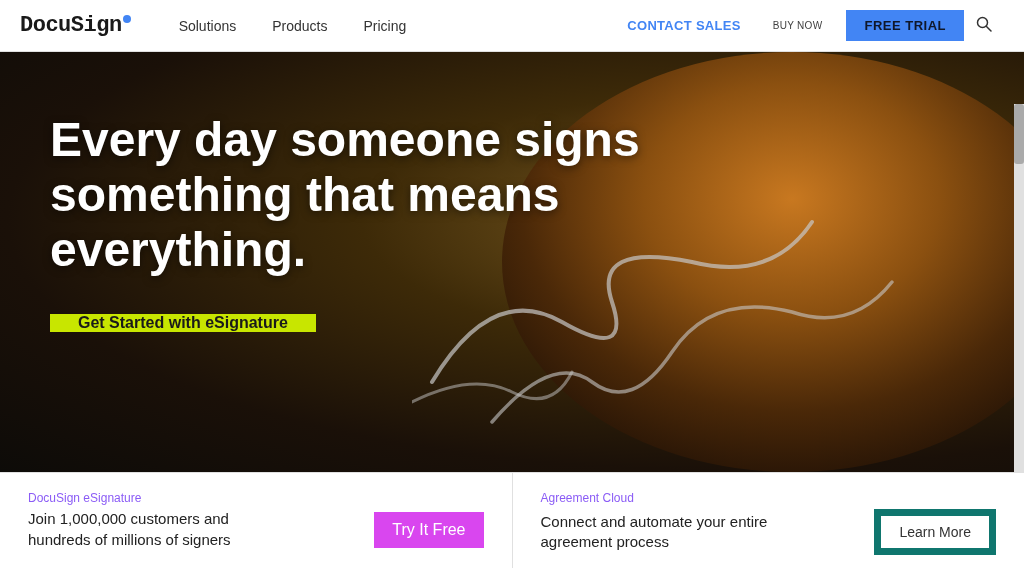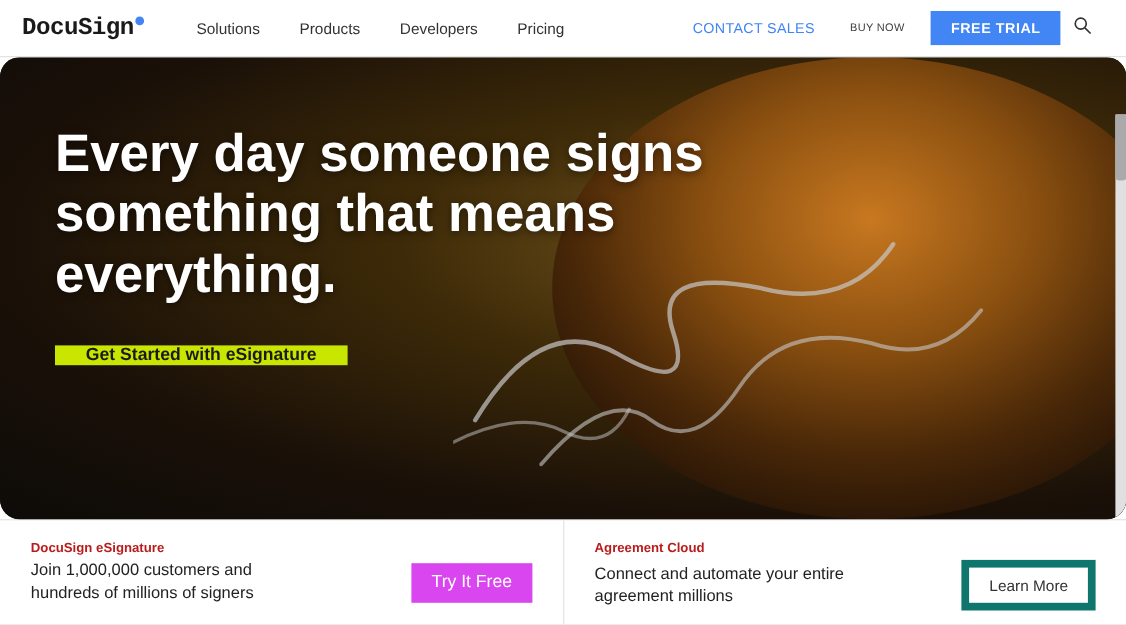--- a/index.html
+++ b/index.html
@@ -60,35 +60,35 @@
     .nav-right {
       display: flex;
       align-items: center;
       gap: 0;
       margin-left: auto;
     }
     .nav-contact {
       font-size: 13px;
       color: #4285f4;
       text-decoration: none;
-      font-weight: 400;
+      font-weight: 700;
       padding: 0 16px;
       letter-spacing: 0.3px;
     }
     .nav-buy {
       font-size: 10px;
       color: #404040;
       text-decoration: none;
       font-weight: 500;
       padding: 0 16px;
       letter-spacing: 0.3px;
     }
     .nav-free-trial {
       background: #4285f4;
-      color: #ffffff;
+      color: #0f172a;
       font-size: 13px;
       font-weight: 600;
       padding: 8px 18px;
       border: none;
       cursor: pointer;
       letter-spacing: 0.5px;
       margin-left: 8px;
     }
     .nav-search {
       padding: 0 12px;
@@ -97,21 +97,20 @@
       color: #333;
     }
 
     
     .hero {
       position: relative;
       width: 1024px;
       height: 420px;
       overflow: hidden;
       background: #1a1008;
-      border-radius: 18px;
     }
     .hero-bg {
       position: absolute;
       top: 0; left: 0; right: 0; bottom: 0;
       background: radial-gradient(ellipse at 70% 40%, #7a5a20 0%, #3d2a08 35%, #1a1008 70%, #0d0b08 100%);
     }
     .hero-face {
       position: absolute;
       right: 0;
       top: 0;
@@ -165,22 +164,22 @@
       flex: 1;
       padding: 18px 28px;
       display: flex;
       flex-direction: column;
       justify-content: space-between;
       border-right: 1px solid #e0e0e0;
     }
     .card:last-child { border-right: none; }
     .card-header {
       font-size: 12px;
-      color: #b91c1c;
-      font-weight: 700;
+      color: #8b5cf6;
+      font-weight: 400;
       margin-bottom: 4px;
     }
     .card-body {
       display: flex;
       justify-content: space-between;
       align-items: center;
       flex: 1;
     }
     .card-desc {
       font-size: 15px;
@@ -233,21 +232,20 @@
 
 <nav class="navbar">
   <div class="logo">
     <span class="logo-text">
       <span class="docu">Docu</span><span class="sign">Sign</span><span class="logo-circle"></span>
     </span>
   </div>
   <div class="nav-links">
     <a class="nav-link">Solutions</a>
     <a class="nav-link">Products</a>
-    <a class="nav-link">Developers</a>
     <a class="nav-link">Pricing</a>
   </div>
   <div class="nav-right">
     <a class="nav-contact">CONTACT SALES</a>
     <a class="nav-buy">BUY NOW</a>
     <button class="nav-free-trial">FREE TRIAL</button>
     <span class="nav-search">
       <svg width="16" height="16" viewBox="0 0 16 16" fill="none" xmlns="http://www.w3.org/2000/svg">
         <circle cx="6.5" cy="6.5" r="5" stroke="#333" stroke-width="1.5"></circle>
         <line x1="10.5" y1="10.5" x2="15" y2="15" stroke="#333" stroke-width="1.5" stroke-linecap="round"></line>
@@ -281,17 +279,17 @@
   <div class="card">
     <div class="card-header">DocuSign eSignature</div>
     <div class="card-body">
       <p class="card-desc">Join 1,000,000 customers and hundreds of millions of signers</p>
       <button class="card-btn-primary">Try It Free</button>
     </div>
   </div>
   <div class="card">
     <div class="card-header">Agreement Cloud</div>
     <div class="card-body">
-      <p class="card-desc">Connect and automate your entire agreement millions</p>
+      <p class="card-desc">Connect and automate your entire agreement process</p>
       <button class="card-btn-secondary">Learn More</button>
     </div>
   </div>
 </div>
 
 </body></html>

